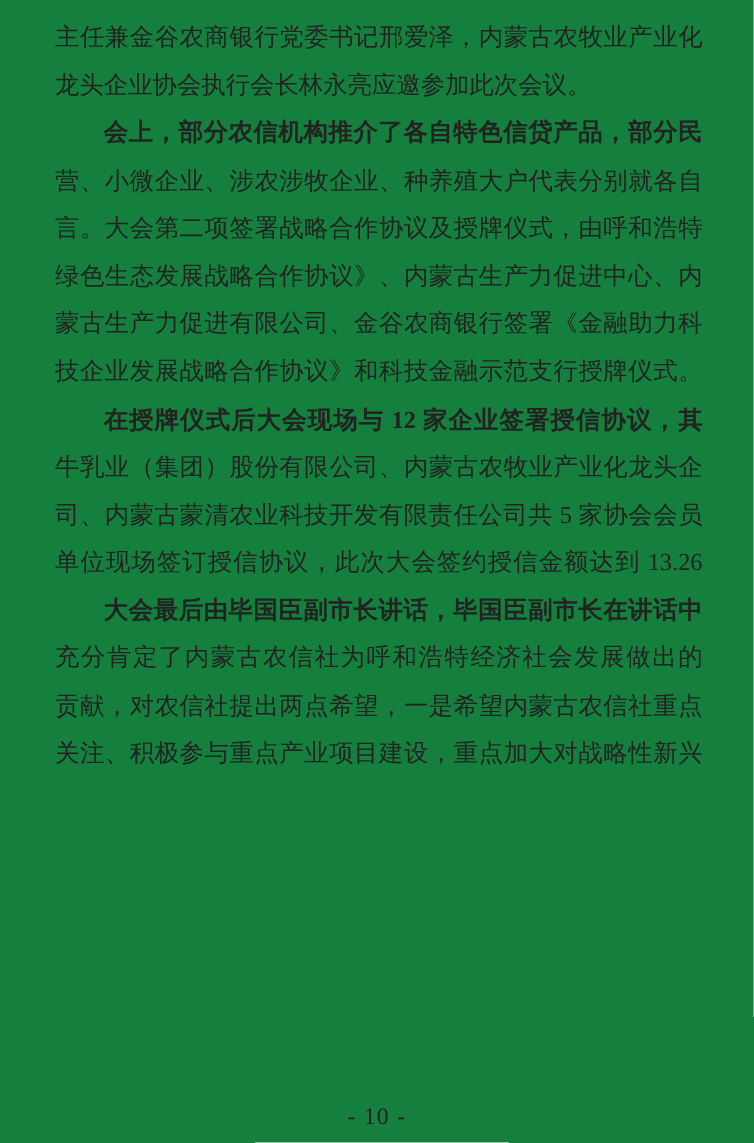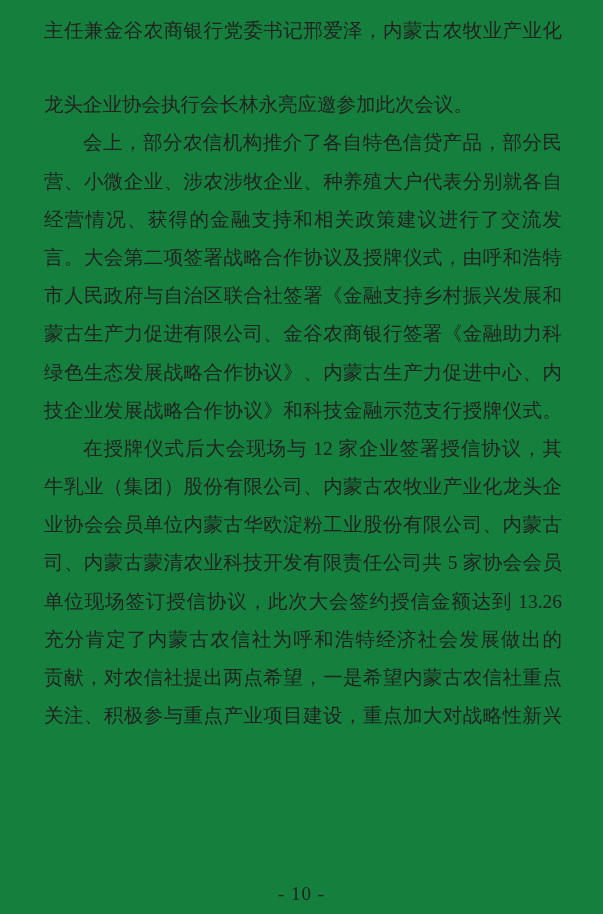--- a/index.html
+++ b/index.html
@@ -29,24 +29,24 @@
     overflow: hidden;
     text-align: justify;
     white-space: normal;
   }
   .line.justify {
     text-align-last: justify;
   }
   .line.plain {
     text-align: left;
     text-align-last: left;
-    margin-top: 36px;
   }
   .line.indent {
     text-indent: 2em;
+    font-weight: bold;
   }
   .page-number {
     position: absolute;
     left: 0;
     top: 880px;
     width: 100%;
     text-align: center;
     font-size: 19px;
     line-height: 28px;
     color: #222222;
@@ -55,29 +55,27 @@
 </style>
 </head>
 <body>
 
 <div class="page">
   <div class="content" id="doc-body">
       <div class="line justify">主任兼金谷农商银行党委书记邢爱泽，内蒙古农牧业产业化</div>
       <div class="line plain">龙头企业协会执行会长林永亮应邀参加此次会议。</div>
       <div class="line justify indent">会上，部分农信机构推介了各自特色信贷产品，部分民</div>
       <div class="line justify">营、小微企业、涉农涉牧企业、种养殖大户代表分别就各自</div>
-      <div class="line justify">经营情况、获得的金融支持和相关政策建议进行了交流发</div>
       <div class="line justify">言。大会第二项签署战略合作协议及授牌仪式，由呼和浩特</div>
-      <div class="line justify">市人民政府与自治区联合社签署《金融支持乡村振兴发展和</div>
+      <div class="line justify">绿色生态发展战略合作协议》、内蒙古生产力促进中心、内</div>
       <div class="line justify">蒙古生产力促进有限公司、金谷农商银行签署《金融助力科</div>
-      <div class="line justify">绿色生态发展战略合作协议》、内蒙古生产力促进中心、内</div>
       <div class="line justify">技企业发展战略合作协议》和科技金融示范支行授牌仪式。</div>
       <div class="line justify indent">在授牌仪式后大会现场与 12 家企业签署授信协议，其</div>
       <div class="line justify">牛乳业（集团）股份有限公司、内蒙古农牧业产业化龙头企</div>
-      <div class="line justify">业协会会员单位内蒙古华欧淀粉工业股份有限公司、内蒙古</div>
       <div class="line justify">司、内蒙古蒙清农业科技开发有限责任公司共 5 家协会会员</div>
       <div class="line justify">单位现场签订授信协议，此次大会签约授信金额达到 13.26</div>
+      <div class="line justify indent">大会最后由毕国臣副市长讲话，毕国臣副市长在讲话中</div>
       <div class="line justify">充分肯定了内蒙古农信社为呼和浩特经济社会发展做出的</div>
       <div class="line justify">贡献，对农信社提出两点希望，一是希望内蒙古农信社重点</div>
       <div class="line justify">关注、积极参与重点产业项目建设，重点加大对战略性新兴</div>
     </div>
   <div class="page-number">- 10 -</div>
 </div>
 
 </body></html>

